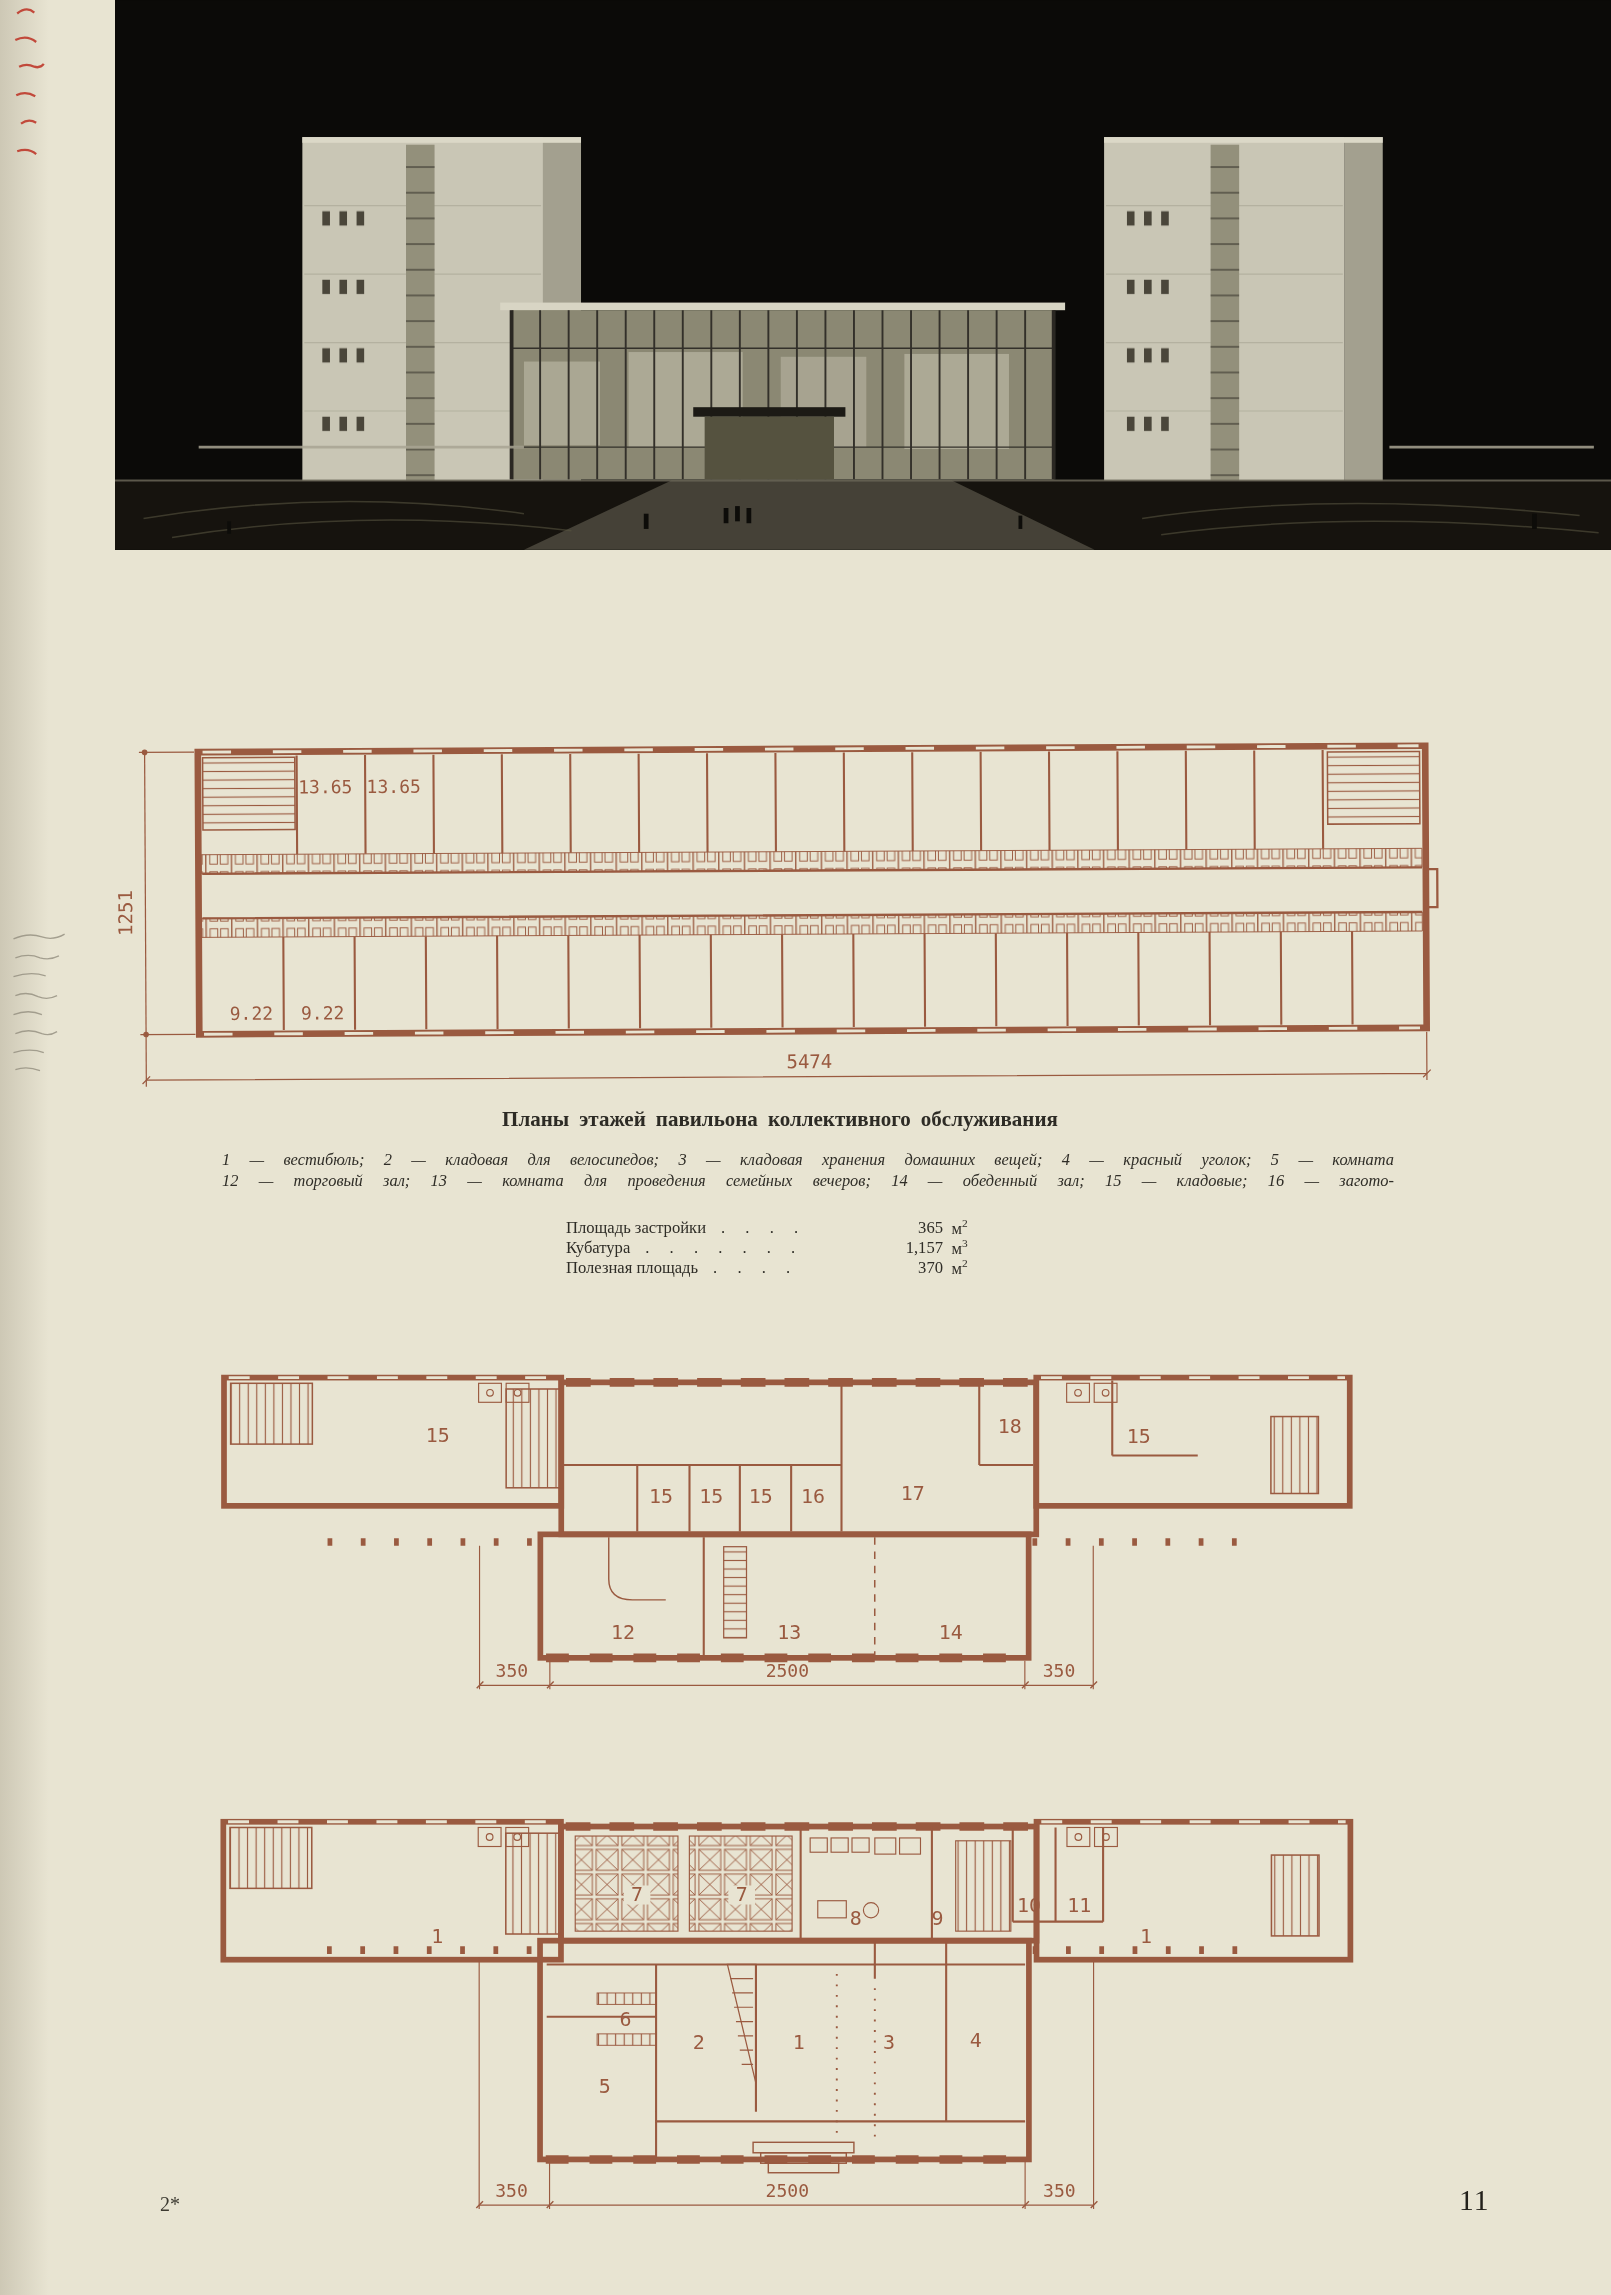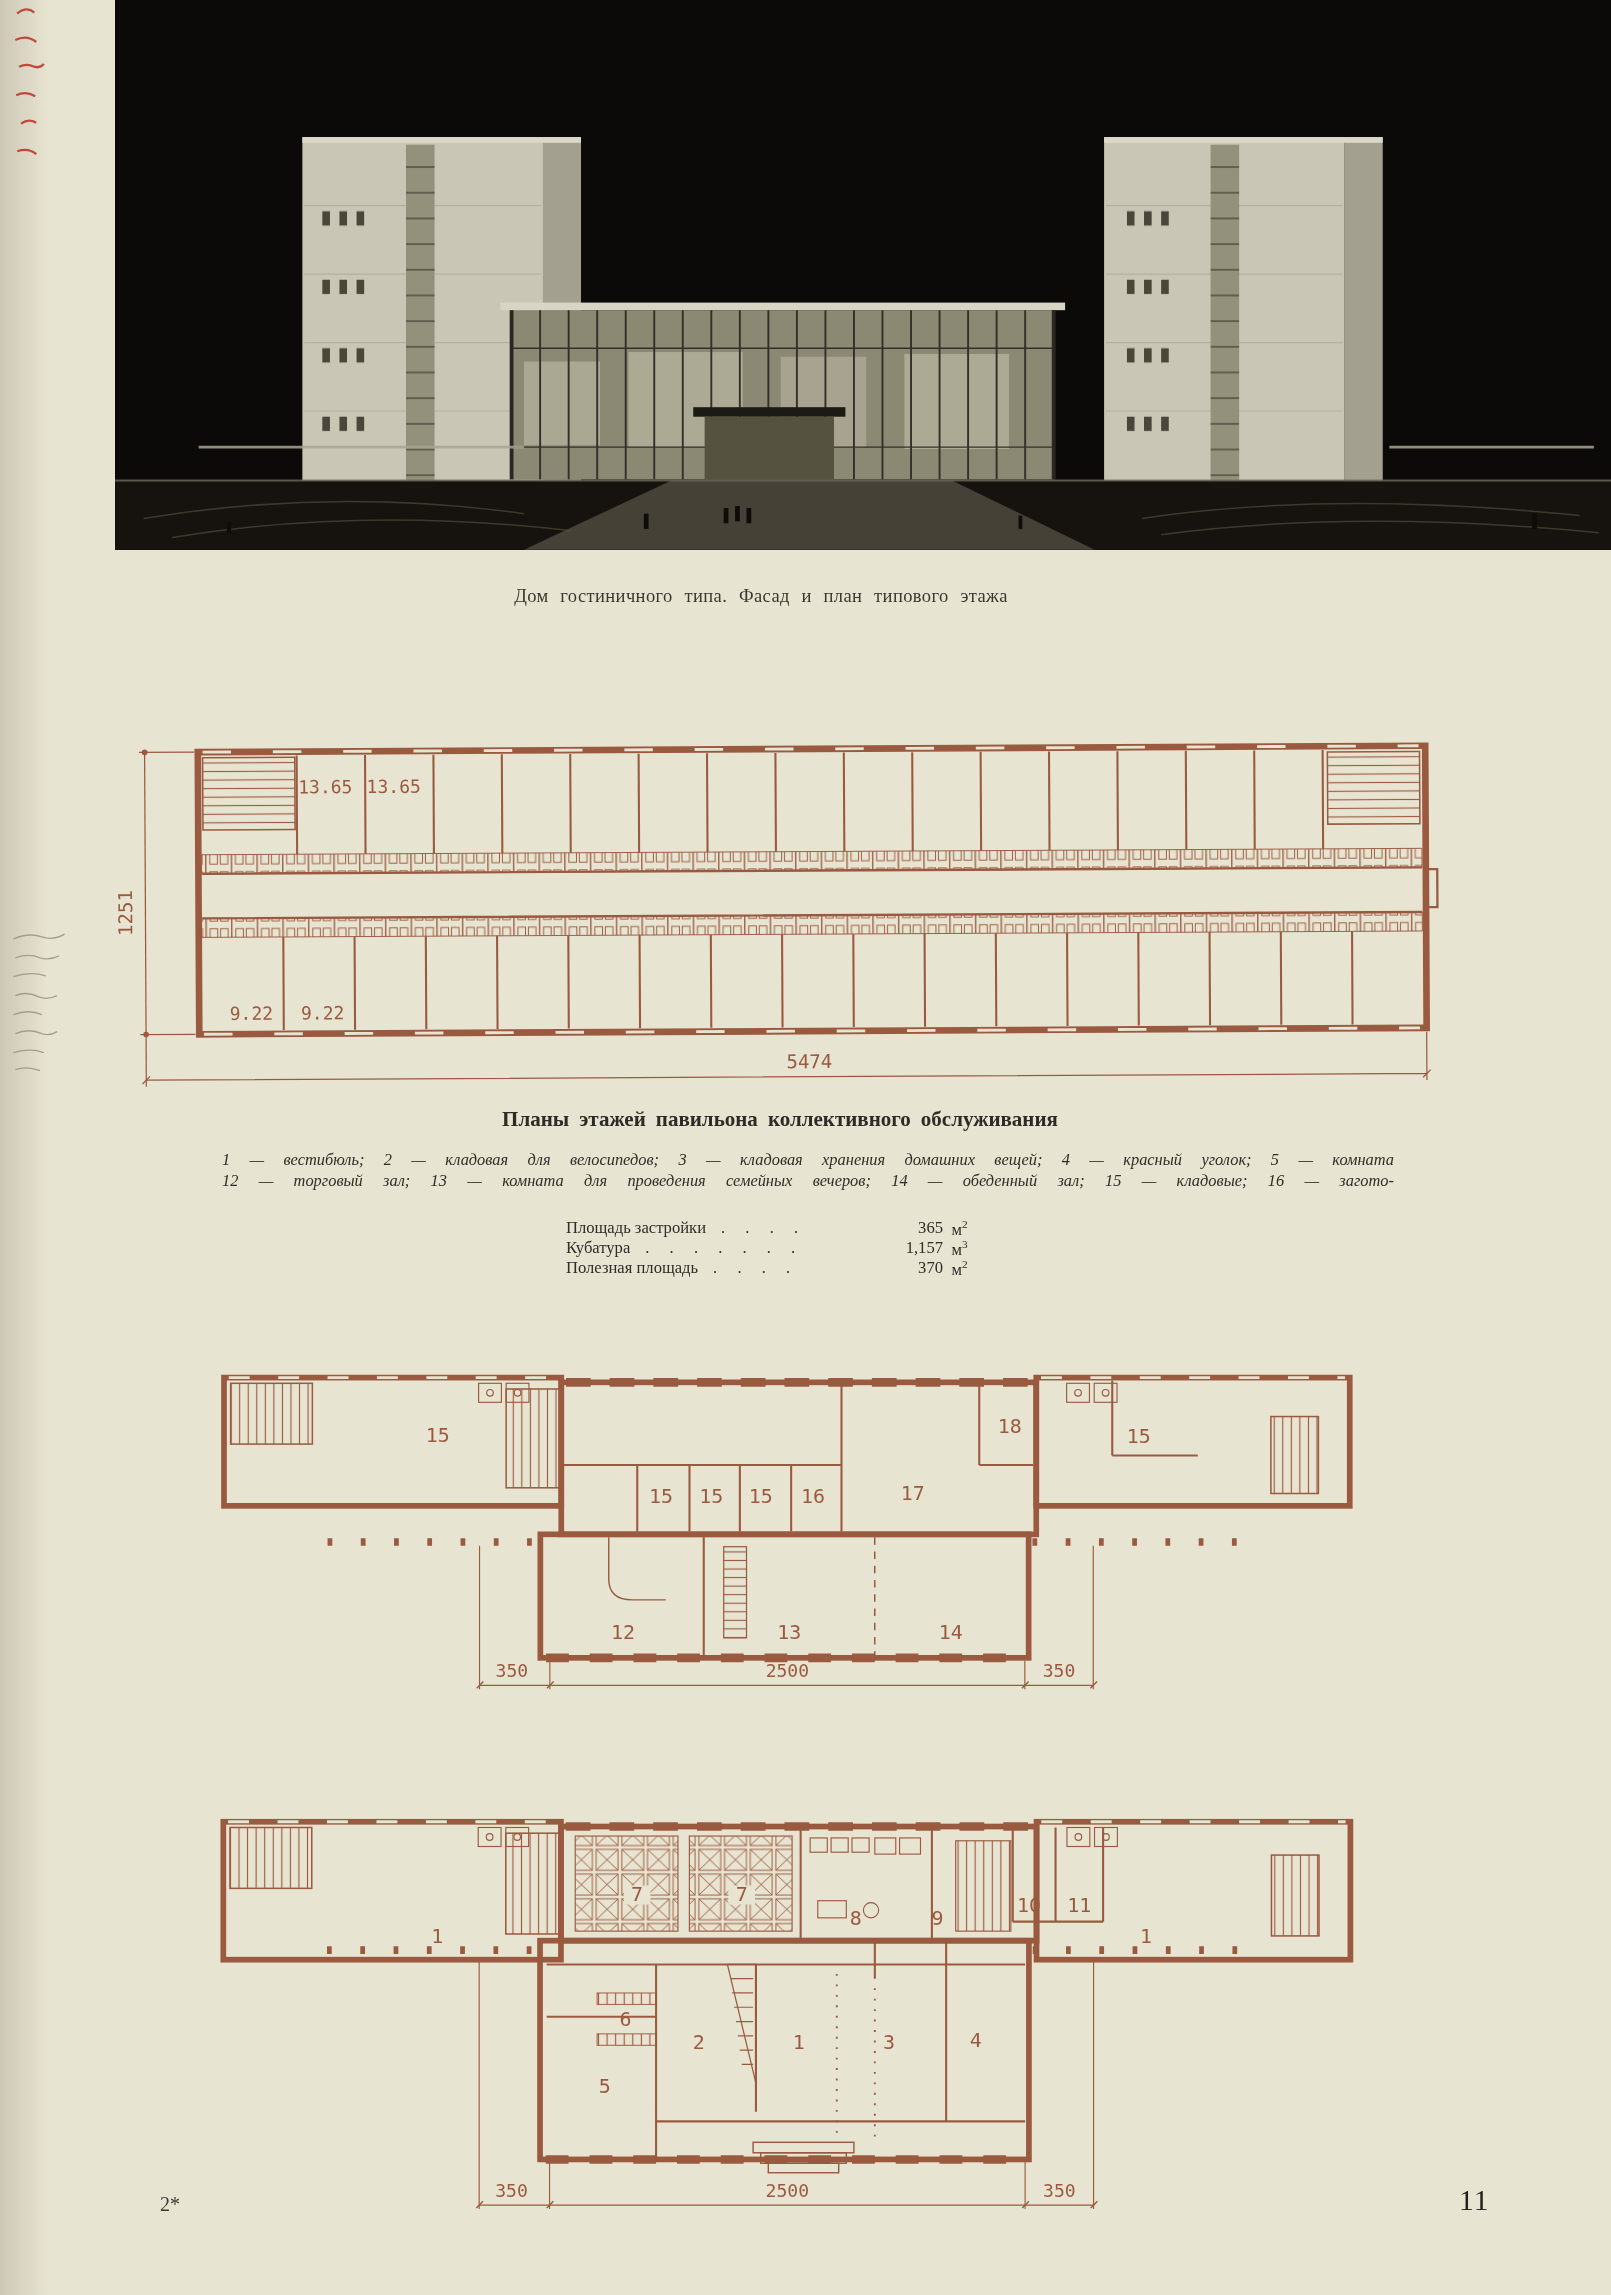--- a/index.html
+++ b/index.html
@@ -11,21 +11,21 @@
     background:linear-gradient(90deg, rgba(110,100,78,.22), rgba(110,100,78,0)); }
   .photo { left:115px; top:0; width:1496px; height:550px; background:#0b0a08; }
   .caption { left:143px; top:586px; width:1236px; text-align:center;
     font-size:18.5px; color:#3a382f; word-spacing:6.7px; letter-spacing:0.4px; }
   .heading { left:200px; top:1107px; width:1160px; text-align:center;
     font-weight:bold; font-size:21px; word-spacing:4.8px; color:#2d2b25; }
   .legend { left:222px; top:1136px; width:1172px;margin-top:13px; }
   .legend-line { font-style:italic; font-size:16.4px; line-height:21px; color:#2f2d27; }
   .jst { text-align:justify; text-align-last:justify; }
   .stats { left:566px; top:1218px; width:411px; }
-  .stats-row { display:flex; align-items:flex-start; height:20px; font-size:16.6px; color:#2f2d27; }
+  .stats-row { display:flex; align-items:center; height:20px; font-size:16.6px; color:#2f2d27; }
   .stats-label { flex:0 0 auto; }
   .stats-dots { flex:1 1 auto; overflow:hidden; white-space:nowrap; word-spacing:16px; padding-left:15px; }
   .stats-value { flex:0 0 74px; text-align:right; }
   .stats-unit { flex:0 0 34px; padding-left:8.6px; }
   .stats-unit sup { font-size:11.4px; }
   .footer-mark { left:160px; top:2193px; font-size:20px; color:#3c3a31; }
   .page-number { left:1459px; top:2184px; font-size:29.5px; color:#23211b; letter-spacing:1px; }
   svg.plan { overflow:visible; }
   text.plab { font-family:"DejaVu Sans Mono",monospace; fill:#9a5a40; }
 </style>
@@ -121,21 +121,20 @@
           <rect x="652" y="532" width="5" height="16"></rect>
             <rect x="664" y="534" width="5" height="16"></rect>
           <rect x="950" y="542" width="4" height="14"></rect>
             <rect x="1490" y="540" width="5" height="16"></rect>
           <rect x="118" y="548" width="4" height="13"></rect>
         </g>
       </g>
     </svg>
   </div>
 
-  <div class="abs caption">Дом гостиничного типа. Фасад и план типового этажа</div>
 
   <svg class="abs plan" style="left:76px;top:713px;transform:rotate(-0.3deg)" width="1408" height="380" viewBox="0 0 1480 400">
     <defs>
       <pattern id="p1s" width="9" height="9" patternUnits="userSpaceOnUse">
         <path d="M0 4.5H9" stroke="#9a5a40" stroke-width="1.2"></path>
       </pattern>
       <pattern id="p1b" width="27" height="20" patternUnits="userSpaceOnUse">
         <path d="M0.8 0V20" stroke="#9a5a40" stroke-width="1.4"></path>
         <rect x="5" y="4" width="8" height="12" fill="none" stroke="#9a5a40" stroke-width="1"></rect>
         <rect x="16" y="4" width="8" height="12" fill="none" stroke="#9a5a40" stroke-width="1"></rect>

